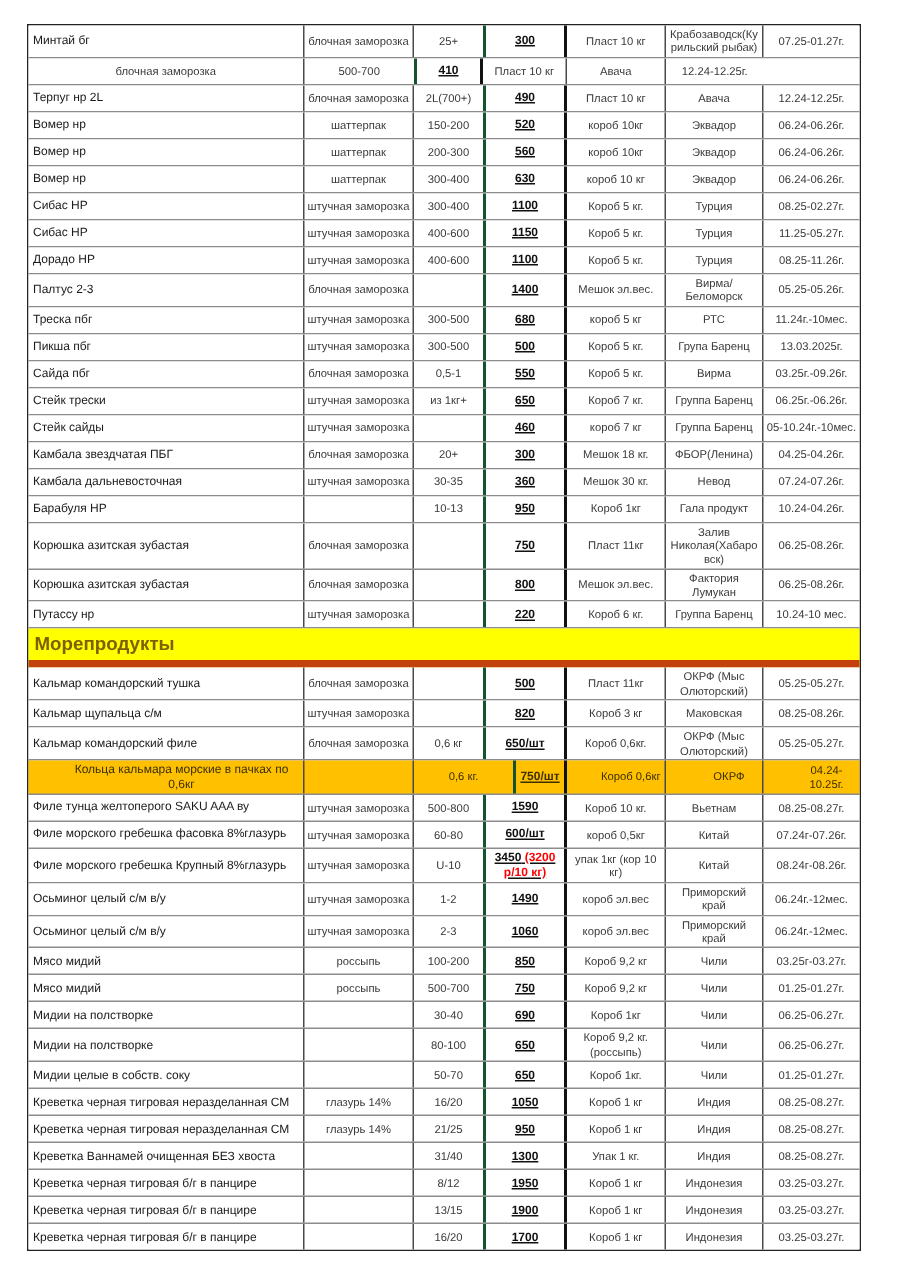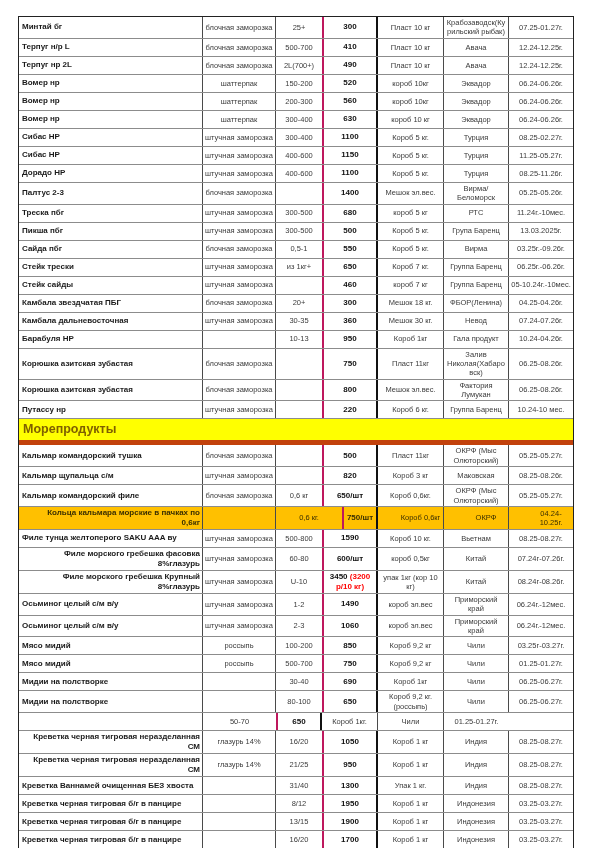--- a/index.html
+++ b/index.html
@@ -30,33 +30,34 @@
     text-align: center;
     font-size: 7.5px;
     line-height: 1.25;
     color: #3a3a3a;
     padding: 1px 2px;
     min-height: 17px;
     word-break: break-word;
   }
   .c-name {
     justify-content: flex-start;
-    text-align: right;
-    font-weight: bold;
+    text-align: center;
+    font-weight: normal;
     font-size: 8px;
     color: #1a1a1a;
     padding-left: 3px;
   }
   .c-size { border-right: none; }
   .c-price {
-    border-left: 2px solid #be185d;
+    border-left: 2px solid #14532d;
     border-right: 2px solid #111111;
     font-weight: bold;
     font-size: 8px;
     color: #111111;
+    text-decoration: underline;
   }
   .price-wrap { width: 100%; text-align: center; }
   .price-extra { color: #ff0000; font-weight: bold; }
   .c-dates { border-right: none; }
   .section-row {
     background: #ffff00;
     border-bottom: 5px solid #c2410c;
   }
   .section-cell {
     font-size: 12.5px;
@@ -76,21 +77,20 @@
     <div class="td c-freeze">блочная заморозка</div>
     <div class="td c-size">25+</div>
     <div class="td c-price">
       <span class="price-wrap"><span>300</span><span class="price-extra"></span></span>
     </div>
     <div class="td c-pack">Пласт 10 кг</div>
     <div class="td c-origin">Крабозаводск(Курильский рыбак)</div>
     <div class="td c-dates">07.25-01.27г.</div>
   </div>
     <div class="tr">
-    <div class="td c-name">Терпуг н/р L</div>
     <div class="td c-freeze">блочная заморозка</div>
     <div class="td c-size">500-700</div>
     <div class="td c-price">
       <span class="price-wrap"><span>410</span><span class="price-extra"></span></span>
     </div>
     <div class="td c-pack">Пласт 10 кг</div>
     <div class="td c-origin">Авача</div>
     <div class="td c-dates">12.24-12.25г.</div>
   </div>
     <div class="tr">
@@ -442,20 +442,21 @@
     <div class="td c-freeze"></div>
     <div class="td c-size">80-100</div>
     <div class="td c-price">
       <span class="price-wrap"><span>650</span><span class="price-extra"></span></span>
     </div>
     <div class="td c-pack">Короб 9,2 кг. (россыпь)</div>
     <div class="td c-origin">Чили</div>
     <div class="td c-dates">06.25-06.27г.</div>
   </div>
     <div class="tr">
+    <div class="td c-name">Мидии целые в собств. соку</div>
     <div class="td c-freeze"></div>
     <div class="td c-size">50-70</div>
     <div class="td c-price">
       <span class="price-wrap"><span>650</span><span class="price-extra"></span></span>
     </div>
     <div class="td c-pack">Короб 1кг.</div>
     <div class="td c-origin">Чили</div>
     <div class="td c-dates">01.25-01.27г.</div>
   </div>
     <div class="tr">

